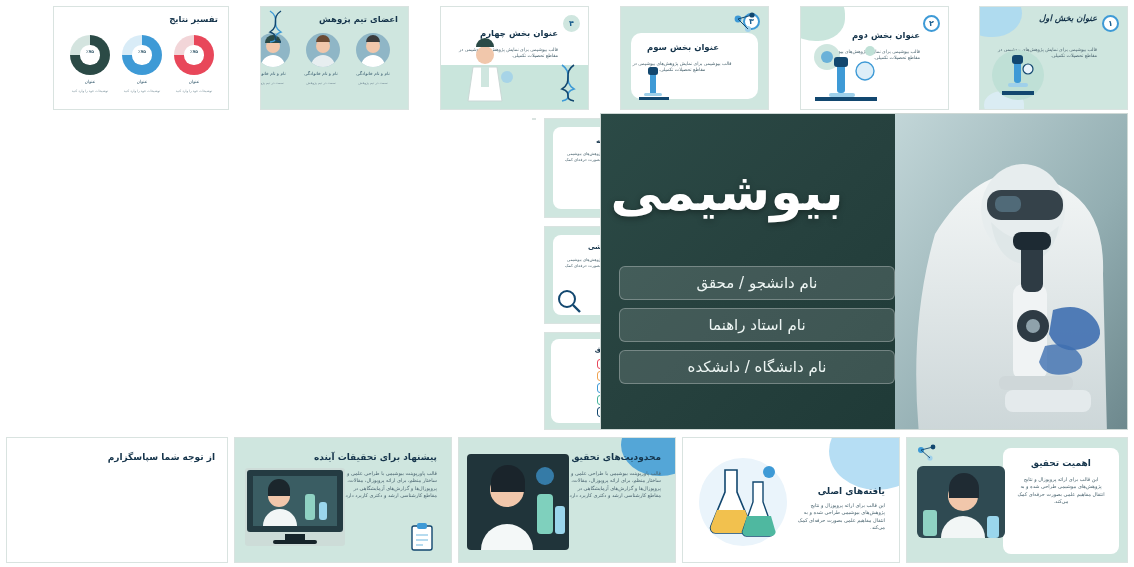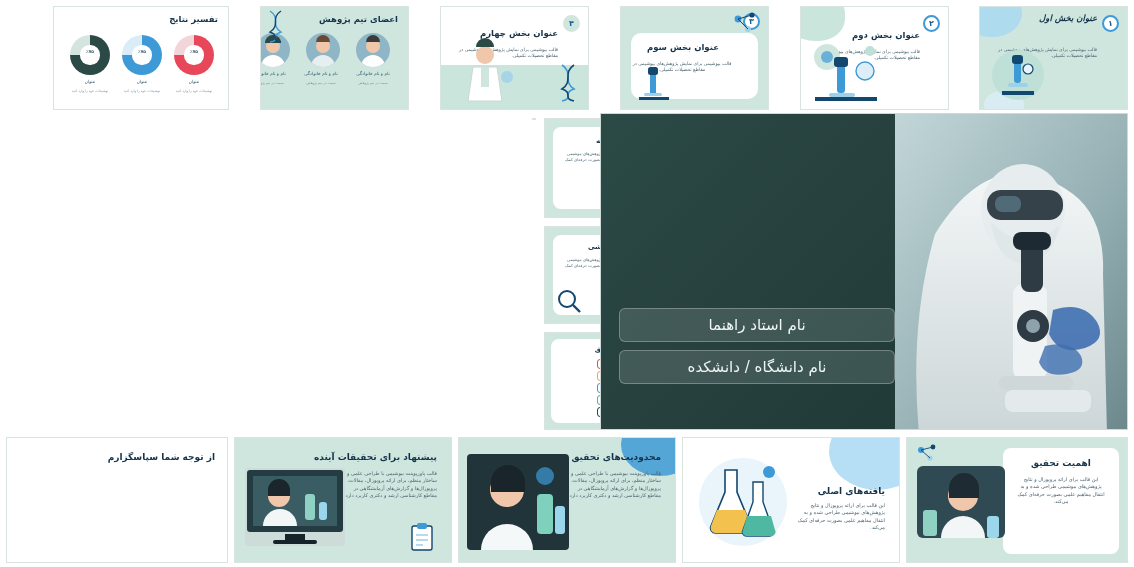--- a/index.html
+++ b/index.html
@@ -525,20 +525,22 @@
           <rect x="126" y="128" width="22" height="50" rx="8" fill="#2e3b44"></rect>
           <rect x="118" y="118" width="38" height="18" rx="8" fill="#1d2a33"></rect>
           <circle cx="138" cy="212" r="16" fill="#2e3b44"></circle>
           <circle cx="138" cy="212" r="7" fill="#8fa2ab"></circle>
 
           <path d="M158 196 q30 -10 44 12 q10 18 -12 26 q-26 8 -36 -14z" fill="#3f6fb0" opacity=".9"></path>
           <path d="M150 232 q26 -6 36 10 q6 14 -14 18 q-22 4 -28 -12z" fill="#3f6fb0" opacity=".8"></path>
         </svg>
       </div>
     </div>
+    <div class="hero-title">بیوشیمی</div>
+    <div class="hero-field" style="top:152px;">نام دانشجو / محقق</div>
     <div class="hero-field" style="top:194px;text-align:right;">نام استاد راهنما</div>
     <div class="hero-field" style="top:236px;">نام دانشگاه / دانشکده</div>
   </div>
 
   <div class="slide white botslide" style="right:234px; width:218px;">
     <div class="blob light" style="right:-26px; top:-26px; width:96px; height:78px; border-radius:50%;"></div>
     <div class="sl-title" style="position:absolute; right:14px; top:48px; width:94px; text-align:right;">یافته‌های اصلی</div>
     <div class="sl-body" style="position:absolute; right:14px; top:64px; width:94px;">این قالب برای ارائه پروپوزال و نتایج پژوهش‌های بیوشیمی طراحی شده و به انتقال مفاهیم علمی بصورت حرفه‌ای کمک می‌کند.</div>
     <svg class="hp" style="left:12px; top:14px;" width="96" height="100" viewBox="0 0 96 100">
       <circle cx="48" cy="50" r="44" fill="#eaf4fb"></circle>

